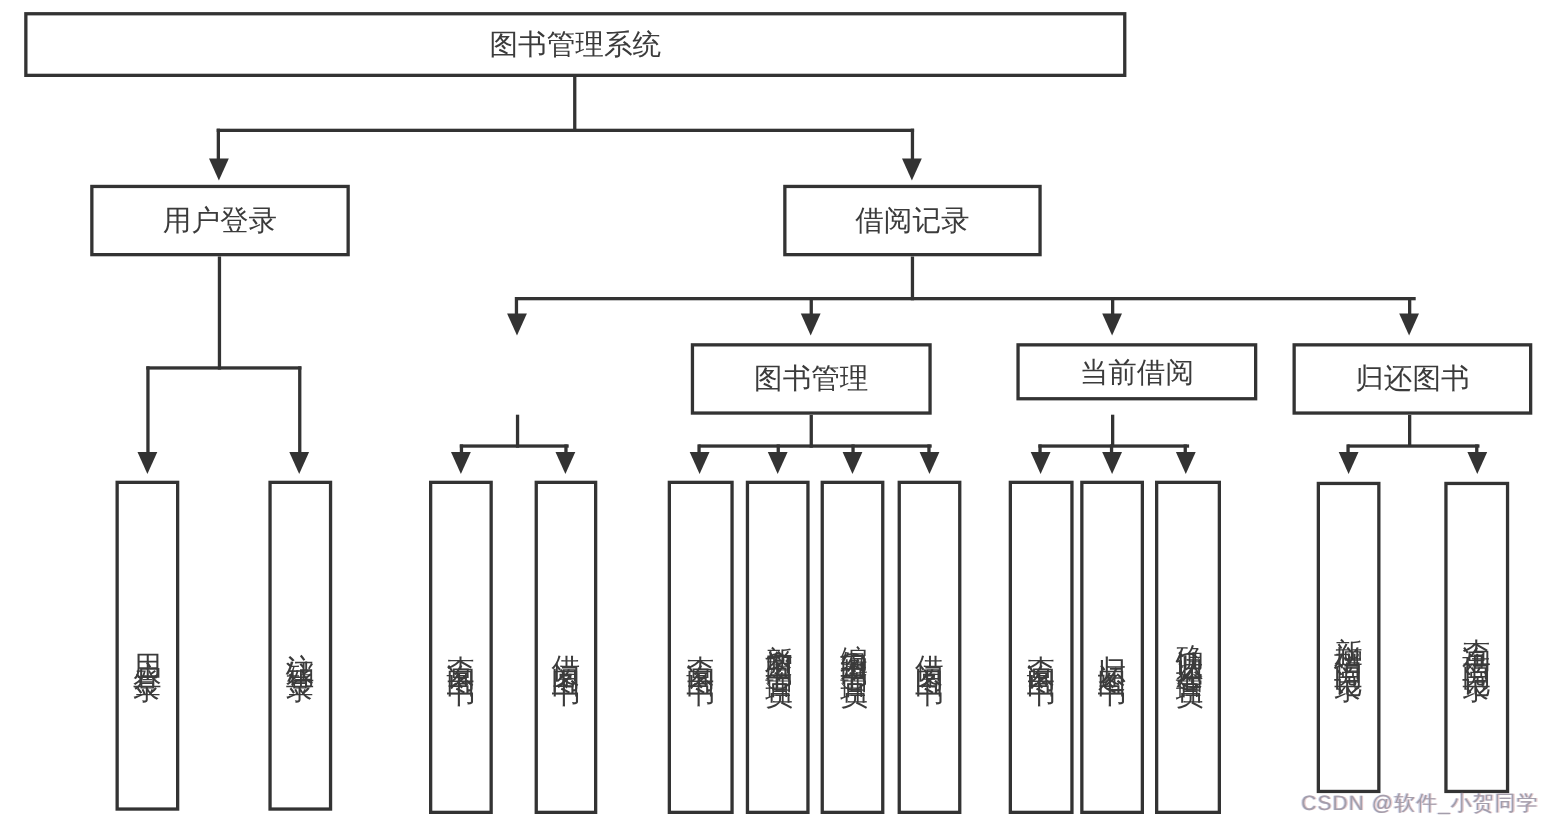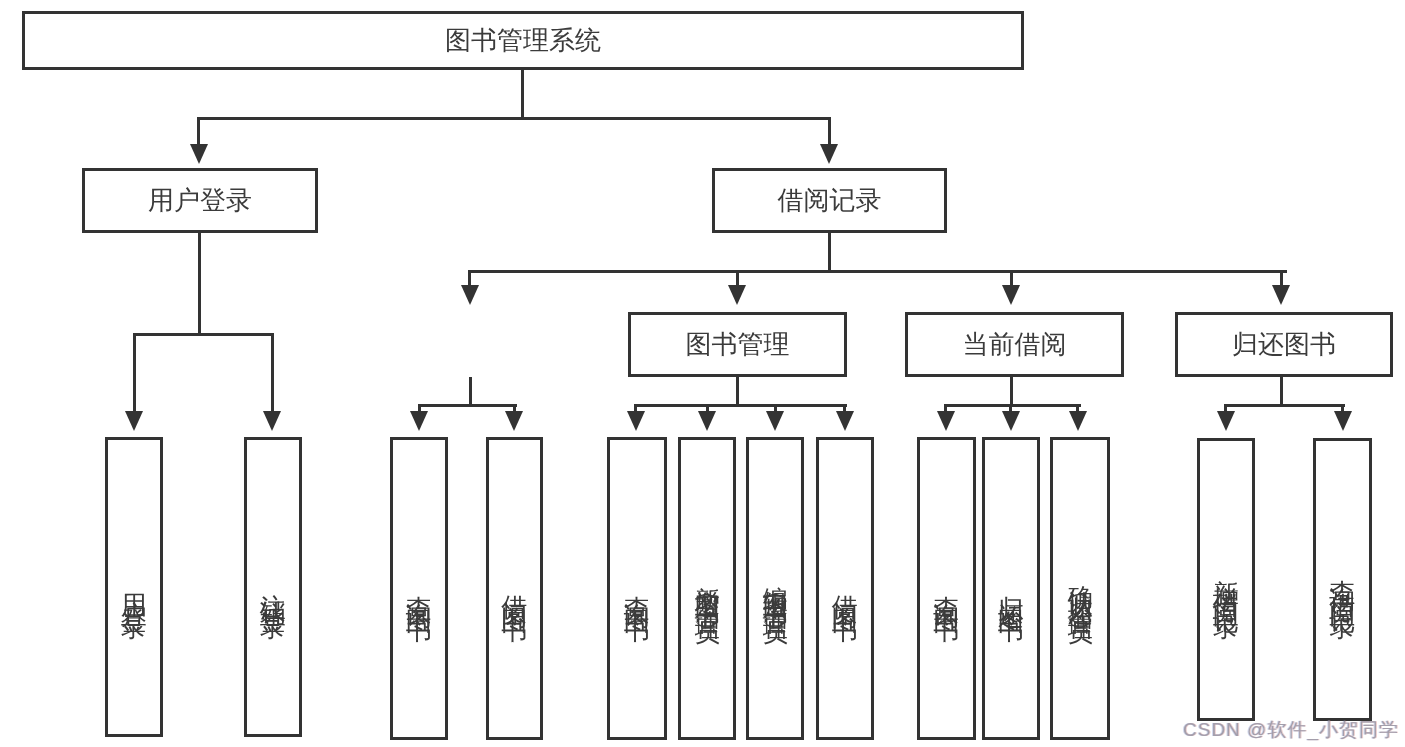--- a/index.html
+++ b/index.html
@@ -90,21 +90,21 @@
   <div class="box" style="left:82px;top:168px;width:236px;height:65px">
     <span class="hlabel">用户登录</span>
   </div>
   <div class="box" style="left:712px;top:168px;width:235px;height:65px">
     <span class="hlabel">借阅记录</span>
   </div>
 
   <div class="box" style="left:628px;top:312px;width:219px;height:65px">
     <span class="hlabel">图书管理</span>
   </div>
-  <div class="box" style="left:905px;top:312px;width:219px;height:65px">
+  <div class="box" style="left:924px;top:312px;width:219px;height:52px">
     <span class="hlabel">当前借阅</span>
   </div>
   <div class="box" style="left:1175px;top:312px;width:218px;height:65px">
     <span class="hlabel">归还图书</span>
   </div>
 
   <div class="box" style="left:105px;top:437px;width:58px;height:300px">
     <span class="vlabel">用户登录</span>
   </div>
   <div class="box" style="left:244px;top:437px;width:58px;height:300px">

